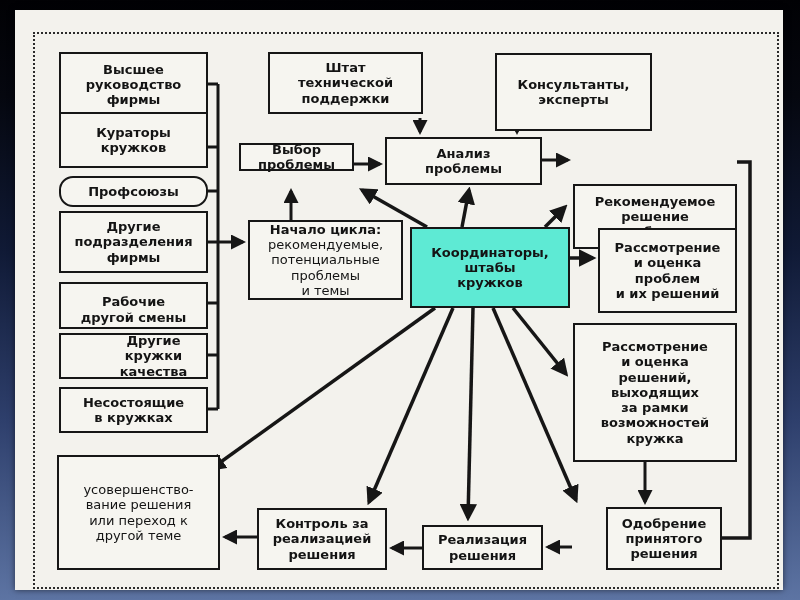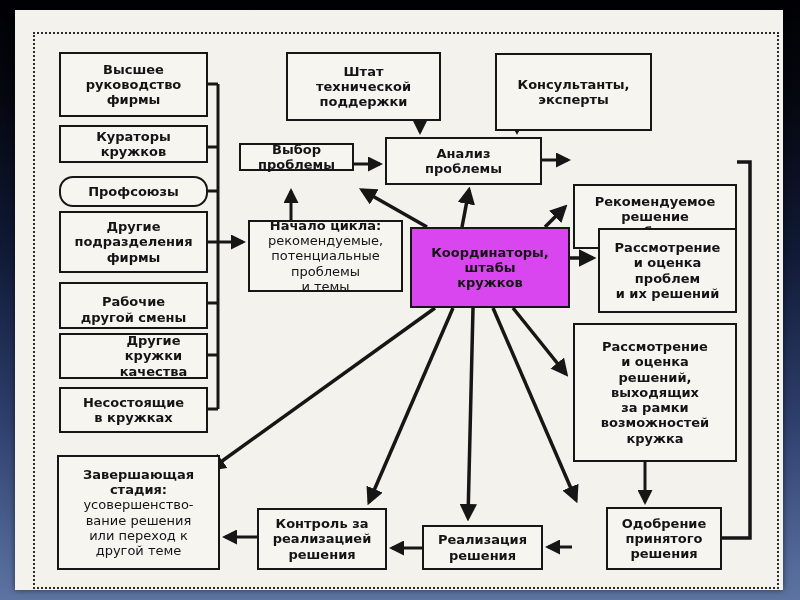--- a/index.html
+++ b/index.html
@@ -17,37 +17,37 @@
     border:2px dotted #2b2b2b;
   }
   #wires{position:absolute;left:0;top:0;width:768px;height:580px;}
   .bx{
     position:absolute;box-sizing:border-box;border:2px solid #161616;background:#f6f5f0;
     display:flex;align-items:center;justify-content:center;text-align:center;
     color:#141414;font-size:13px;font-weight:bold;line-height:1.18;padding:2px;
   }
   .lbl,.ttl,.body{white-space:pre-line;display:block;}
   .body{font-weight:normal;}
-  .gray{background:#d946ef;}
+  .gray{background:#5eead4;}
   
   #b-top-management{left:44px;top:42px;width:149px;height:65px;}
-  #b-curators{left:44px;top:115px;width:149px;height:38px;}
+  #b-curators{left:44px;top:102px;width:149px;height:56px;}
   #b-unions{left:44px;top:166px;width:149px;height:31px;border-radius:14px;}
   #b-other-departments{left:44px;top:201px;width:149px;height:62px;}
   #b-other-shift{left:44px;top:272px;width:149px;height:47px;align-items:flex-end;}
   #b-other-circles{left:44px;top:323px;width:149px;height:46px;padding-left:42px;}
   #b-non-members{left:44px;top:377px;width:149px;height:46px;}
   
-  #b-tech-support{left:271px;top:42px;width:155px;height:69px;text-align:center;}
+  #b-tech-support{left:253px;top:42px;width:155px;height:62px;text-align:center;}
   #b-consultants{left:480px;top:43px;width:157px;height:78px;}
   
   #b-selection{left:224px;top:133px;width:115px;height:28px;}
   #b-analysis{left:370px;top:127px;width:157px;height:48px;}
   #b-recommended{left:558px;top:127px;width:164px;height:65px;margin-top:47px;}
-  #b-cycle-start{left:233px;top:210px;width:155px;height:72px;}
+  #b-cycle-start{left:233px;top:210px;width:155px;height:80px;}
   #b-coordinators{left:395px;top:217px;width:160px;height:81px;}
   #b-problems-review{left:583px;top:218px;width:139px;height:85px;}
   #b-out-of-scope{left:558px;top:313px;width:164px;height:139px;}
   
   #b-approval{left:557px;top:497px;width:116px;height:63px;margin-left:34px;}
   #b-implementation{left:407px;top:515px;width:121px;height:45px;}
   #b-control{left:242px;top:498px;width:130px;height:62px;}
   #b-final-stage{left:42px;top:445px;width:163px;height:115px;}
 </style>
 </head>
@@ -190,21 +190,19 @@
 решения</span>
   </div>
   <div class="bx" id="b-control">
     <span class="lbl">Контроль за
 реализацией
 решения</span>
   </div>
 
   <div class="bx" id="b-final-stage">
     <span>
-      <span class="ttl">Завершающая
-стадия:</span>
       <span class="body">усовершенство-
 вание решения
 или переход к
 другой теме</span>
     </span>
   </div>
 </div>
 
 </body></html>

